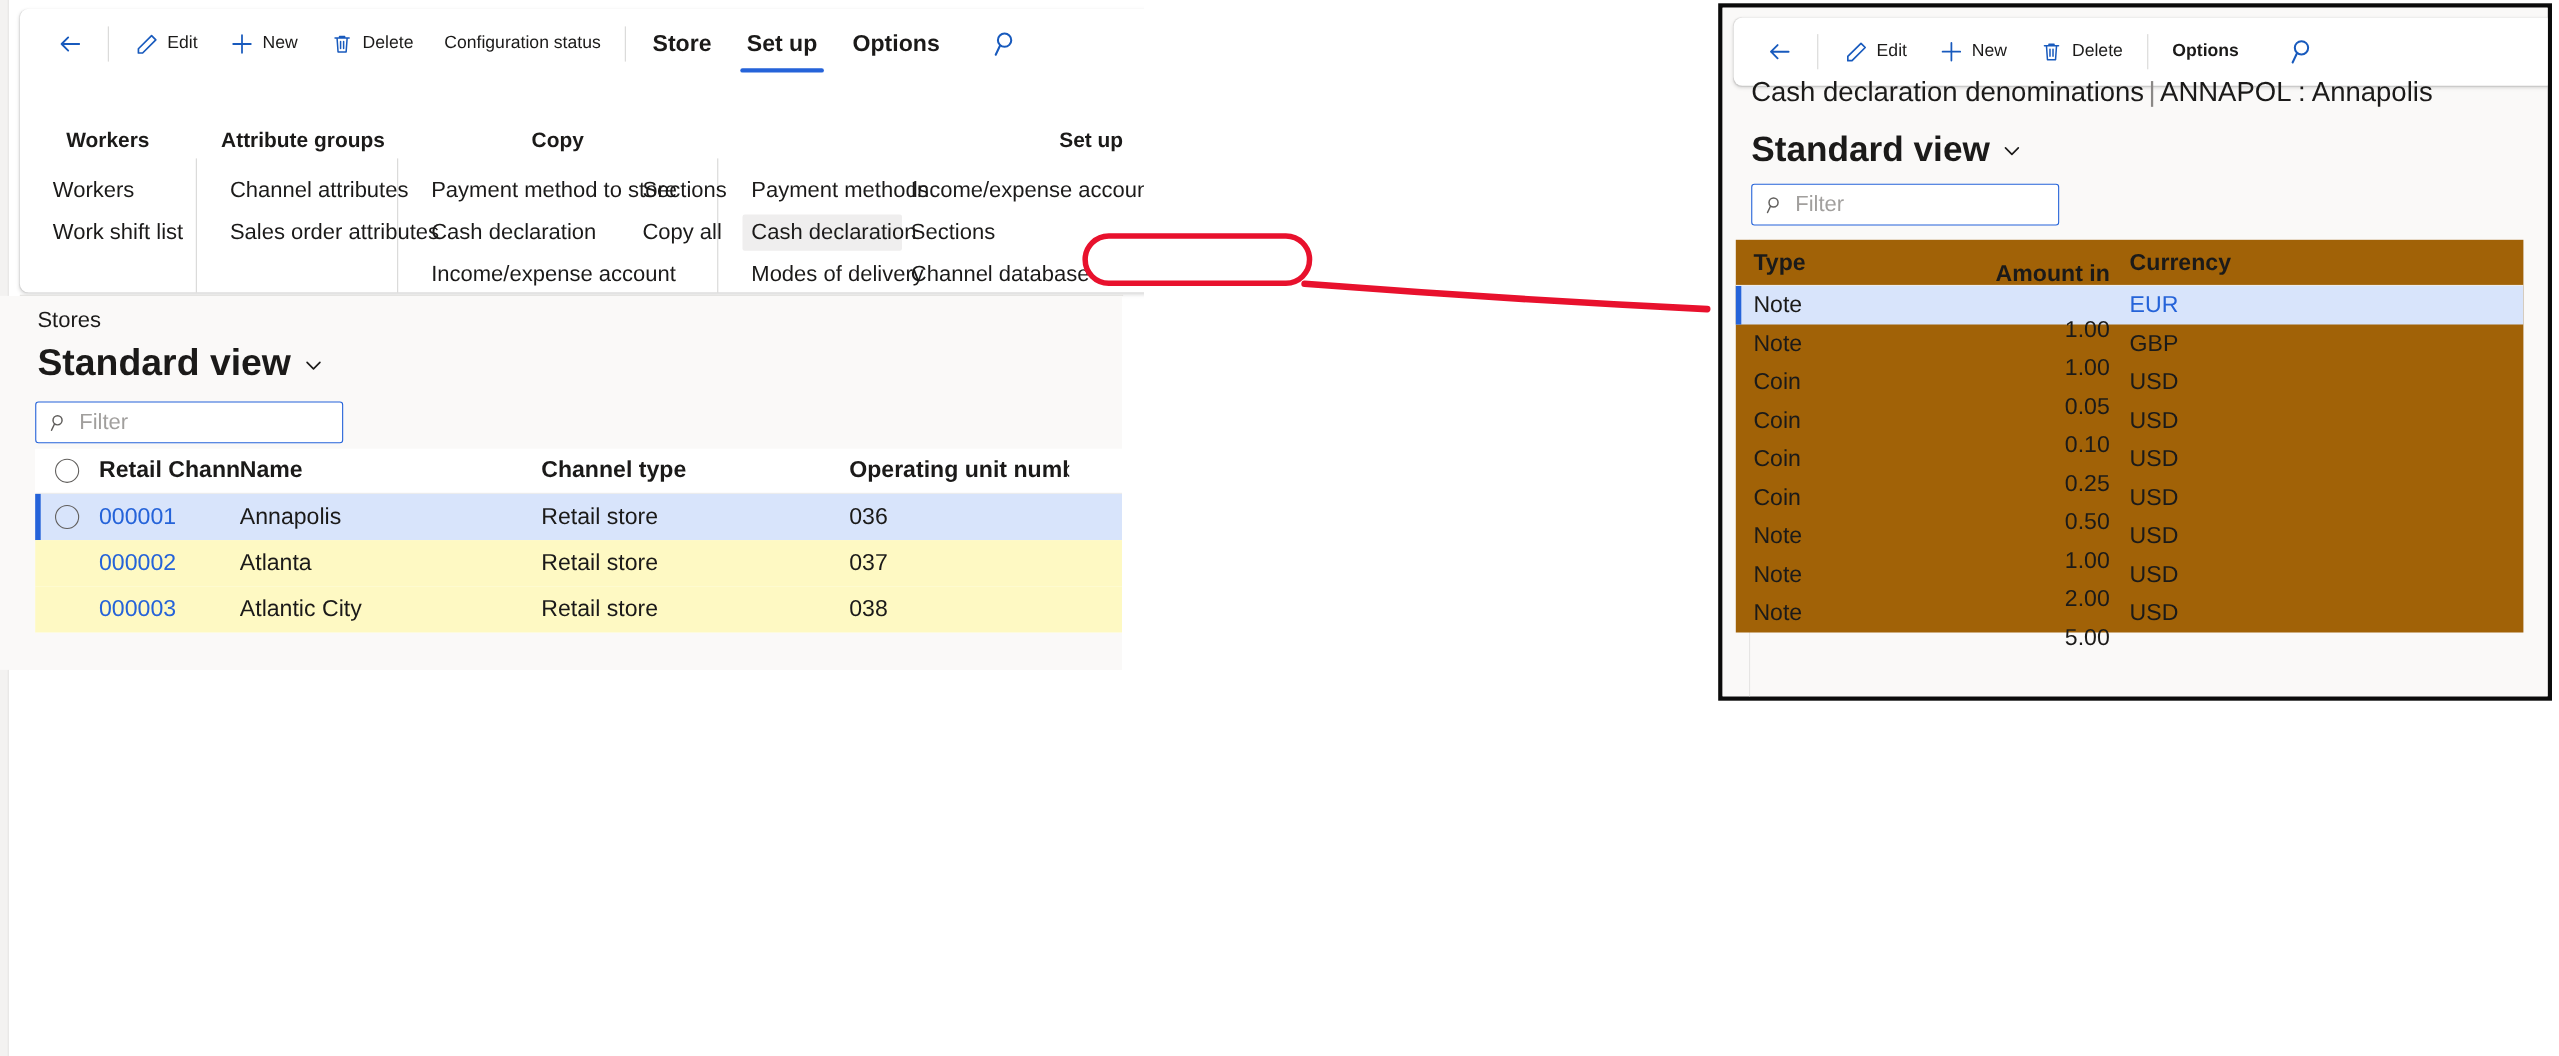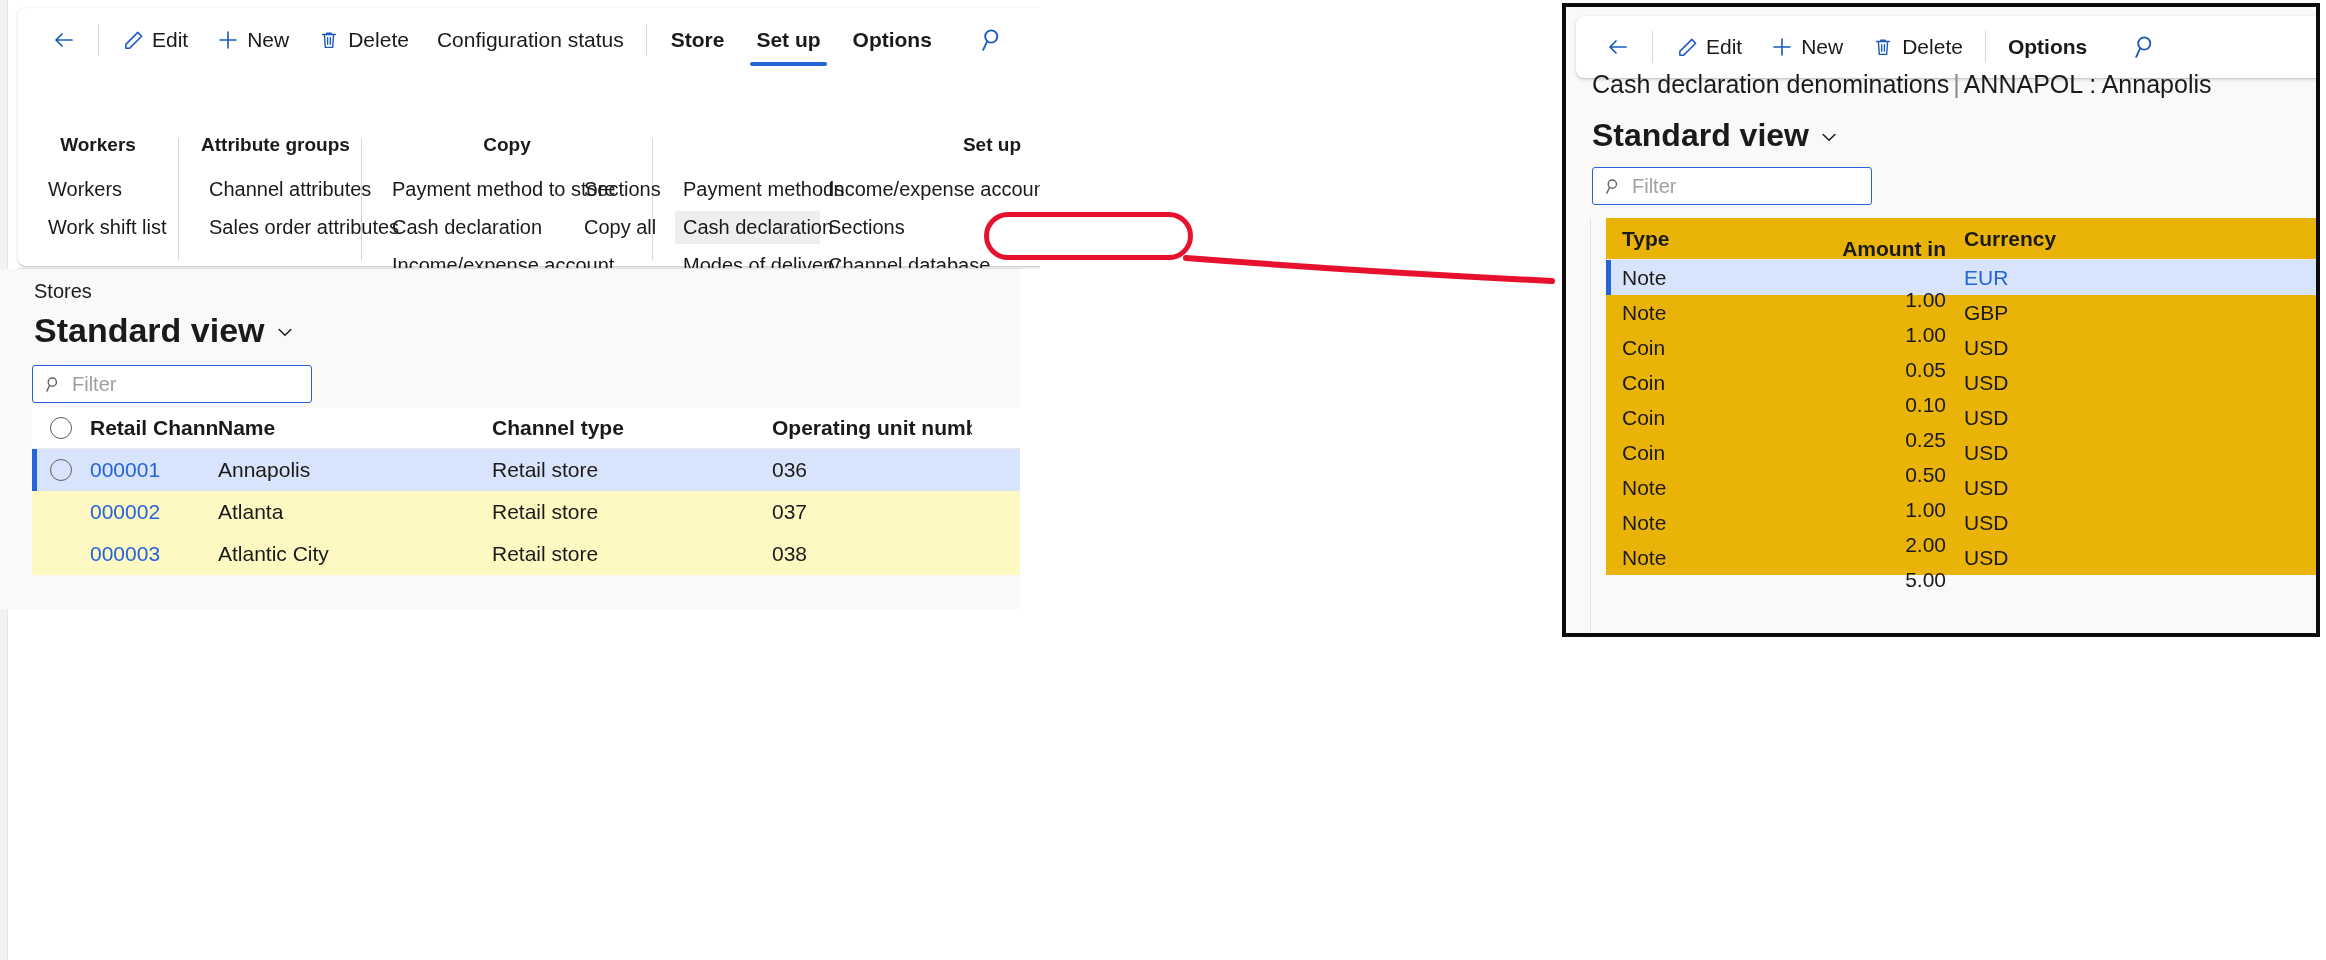--- a/index.html
+++ b/index.html
@@ -32,21 +32,21 @@
   }
   .cmdbar {
     position:relative; height:64px;
     display:flex; align-items:center;
     padding-left:20px;
     gap:0;
   }
   .cb-btn {
     display:flex; align-items:center; gap:7px;
     height:44px; padding:0 14px;
-    font-size:21px; color:#1b1a19; white-space:nowrap;
+    font-size:16px; color:#1b1a19; white-space:nowrap;
     cursor:pointer; border-radius:2px;
   }
   .cb-ico { display:inline-flex; align-items:center; justify-content:center; width:24px; height:24px; color:#185abd; }
   .cb-sep { width:1px; height:32px; background:#d8d7d6; margin:0 8px; flex:none; }
 
   .tab {
     height:56px; padding:0 16px;
     display:flex; align-items:center;
     font-size:21px; color:#1b1a19; font-weight:700;
     position:relative; cursor:pointer; white-space:nowrap;
@@ -58,21 +58,21 @@
   .tab-search {
     width:54px; height:50px; display:flex; align-items:center; justify-content:center;
     color:#185abd; cursor:pointer; margin-left:18px;
   }
 
   
   .ribbon {
     position:absolute; left:0; top:64px; right:0; bottom:0;
     padding:22px 0 0 0;
   }
-  .rb-row { display:flex; align-items:flex-start; height:100%;margin-top:40px; }
+  .rb-row { display:flex; align-items:flex-end; height:100%; }
   .rgroup { position:relative; padding:0 22px; height:148px; }
   .rgroup .rg-title {
     font-size:19px; font-weight:700; color:#1b1a19;
     text-align:center; margin-bottom:17px; white-space:nowrap;
   }
   .rg-cols { display:flex; gap:0; }
   .rg-col { display:flex; flex-direction:column; }
   .rg-item {
     font-size:20px; color:#1b1a19; white-space:nowrap;
     padding:5px 8px; margin-bottom:5px; cursor:pointer; border-radius:2px;
@@ -155,21 +155,21 @@
   .rp-title {
     position:absolute; left:26px; top:110px;
     font-size:32px; font-weight:700; color:#1b1a19;
     display:flex; align-items:center; gap:10px; cursor:pointer;
   }
   .rp-filter {
     position:absolute; left:26px; top:160px; width:280px; height:38px;
     border:1px solid #2563d9; border-radius:3px; background:#fff;
     display:flex; align-items:center; gap:9px; padding:0 11px;
   }
-  .rp-grid { position:absolute; left:40px; top:211px; width:716px; background:#eab308; }
+  .rp-grid { position:absolute; left:12px; top:211px; width:716px; background:#a16207; }
   .rp-head {
     display:flex; align-items:center; height:42px; border-bottom:1px solid #edebe9;
   }
   .rp-row { display:flex; align-items:center; height:35px; position:relative; }
   .rp-row.sel { background:#d8e4fb; }
   .rp-row.sel::before {
     content:""; position:absolute; left:0; top:0; bottom:0; width:5px; background:#2563d9;
   }
   .rc-type { width:210px; padding-left:16px; font-size:21px; color:#1b1a19; }
   .rc-amt  { width:130px; text-align:right; font-size:21px; color:#1b1a19;margin-top:44px; }

